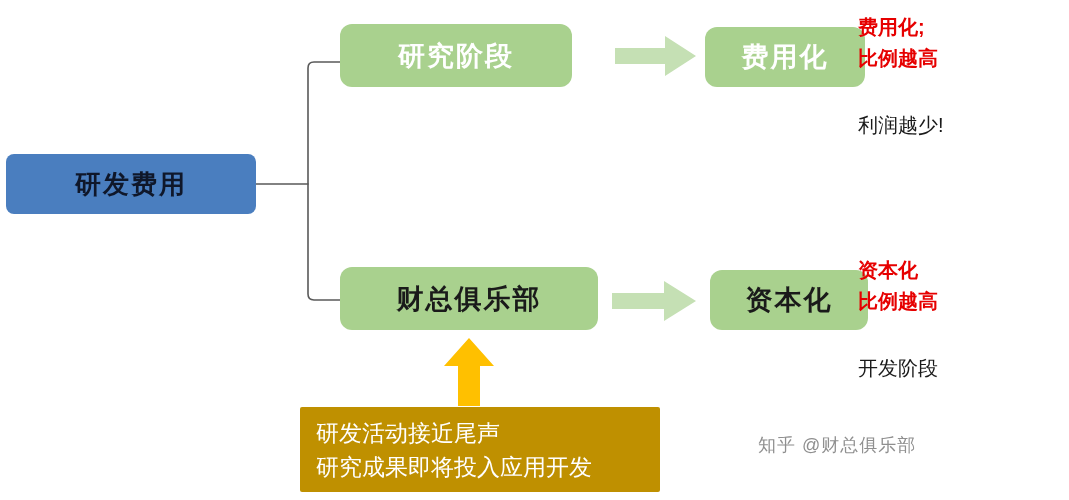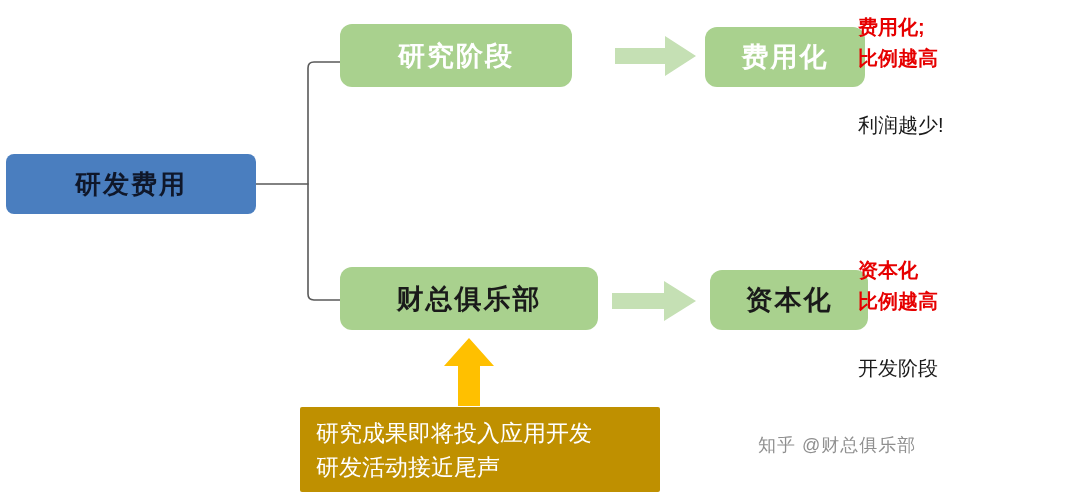--- a/index.html
+++ b/index.html
@@ -115,19 +115,19 @@
     <div class="note-line red">资本化</div>
     <div class="note-line red">比例越高</div>
     <div class="note-line black">开发阶段</div>
   </div>
 
   <svg class="svg-abs" style="left:444px; top:338px;" width="50" height="68" viewBox="0 0 50 68">
     <polygon class="block-arrow-up" points="25,0 50,28 36,28 36,68 14,68 14,28 0,28"></polygon>
   </svg>
 
   <div class="callout">
+    <div>研发活动接近尾声</div>
     <div>研究成果即将投入应用开发</div>
-    <div>研发活动接近尾声</div>
   </div>
 
   <div class="watermark">知乎 @财总俱乐部</div>
 
 </div>
 
 </body></html>

